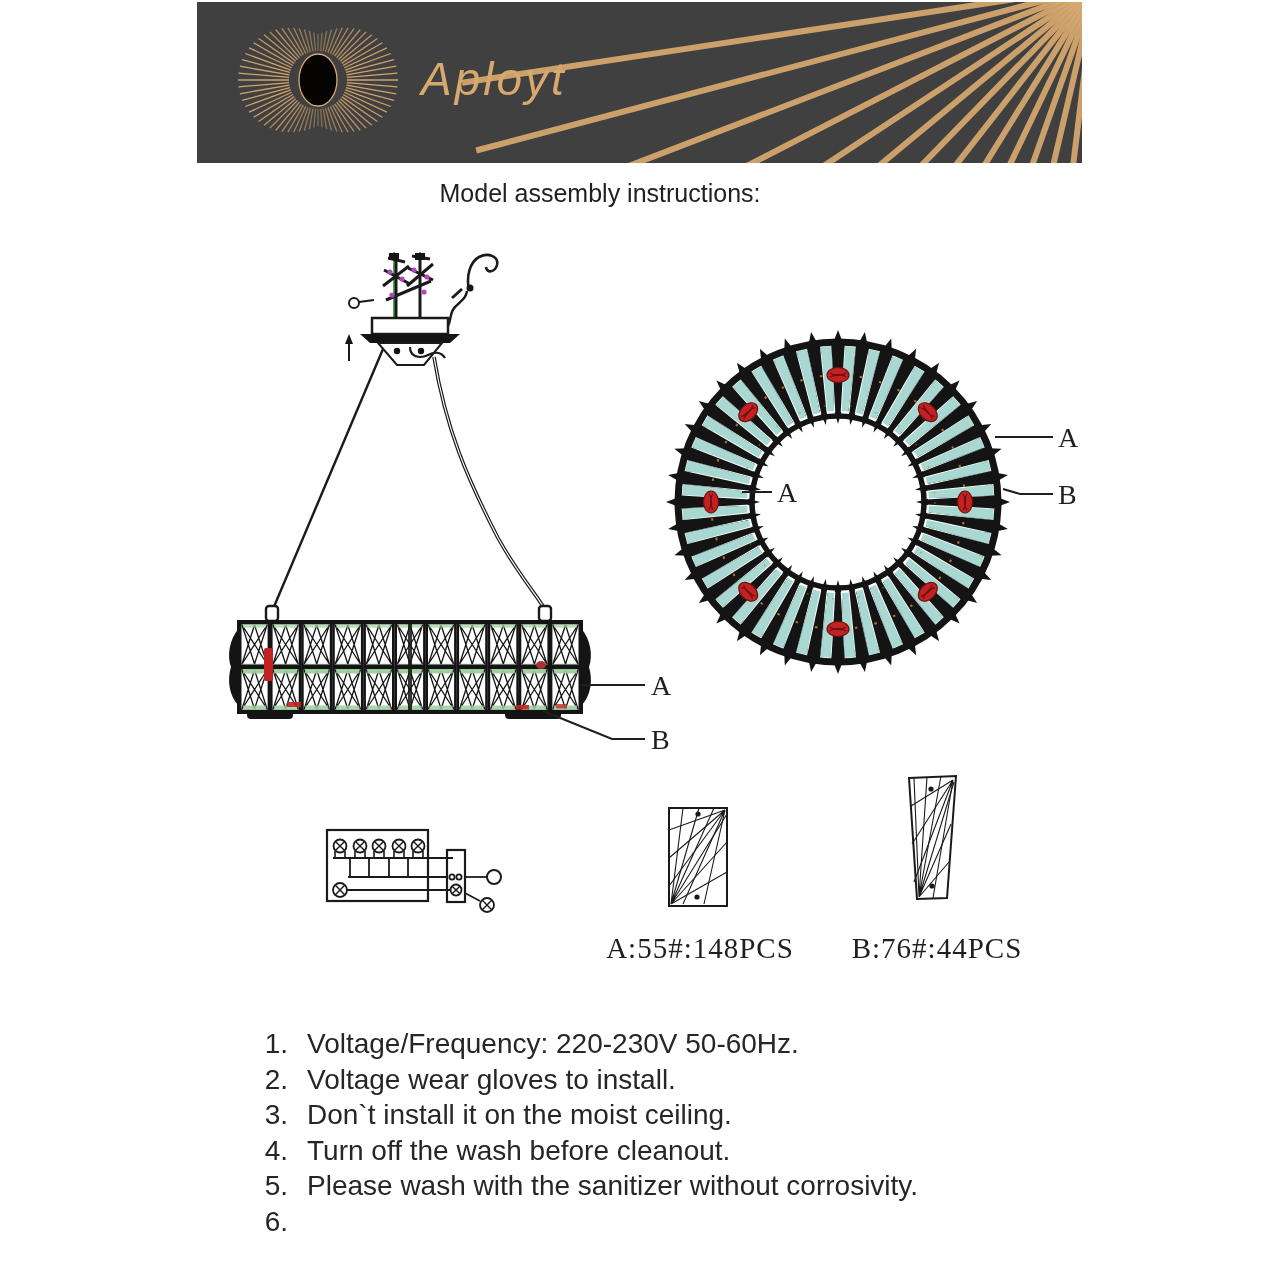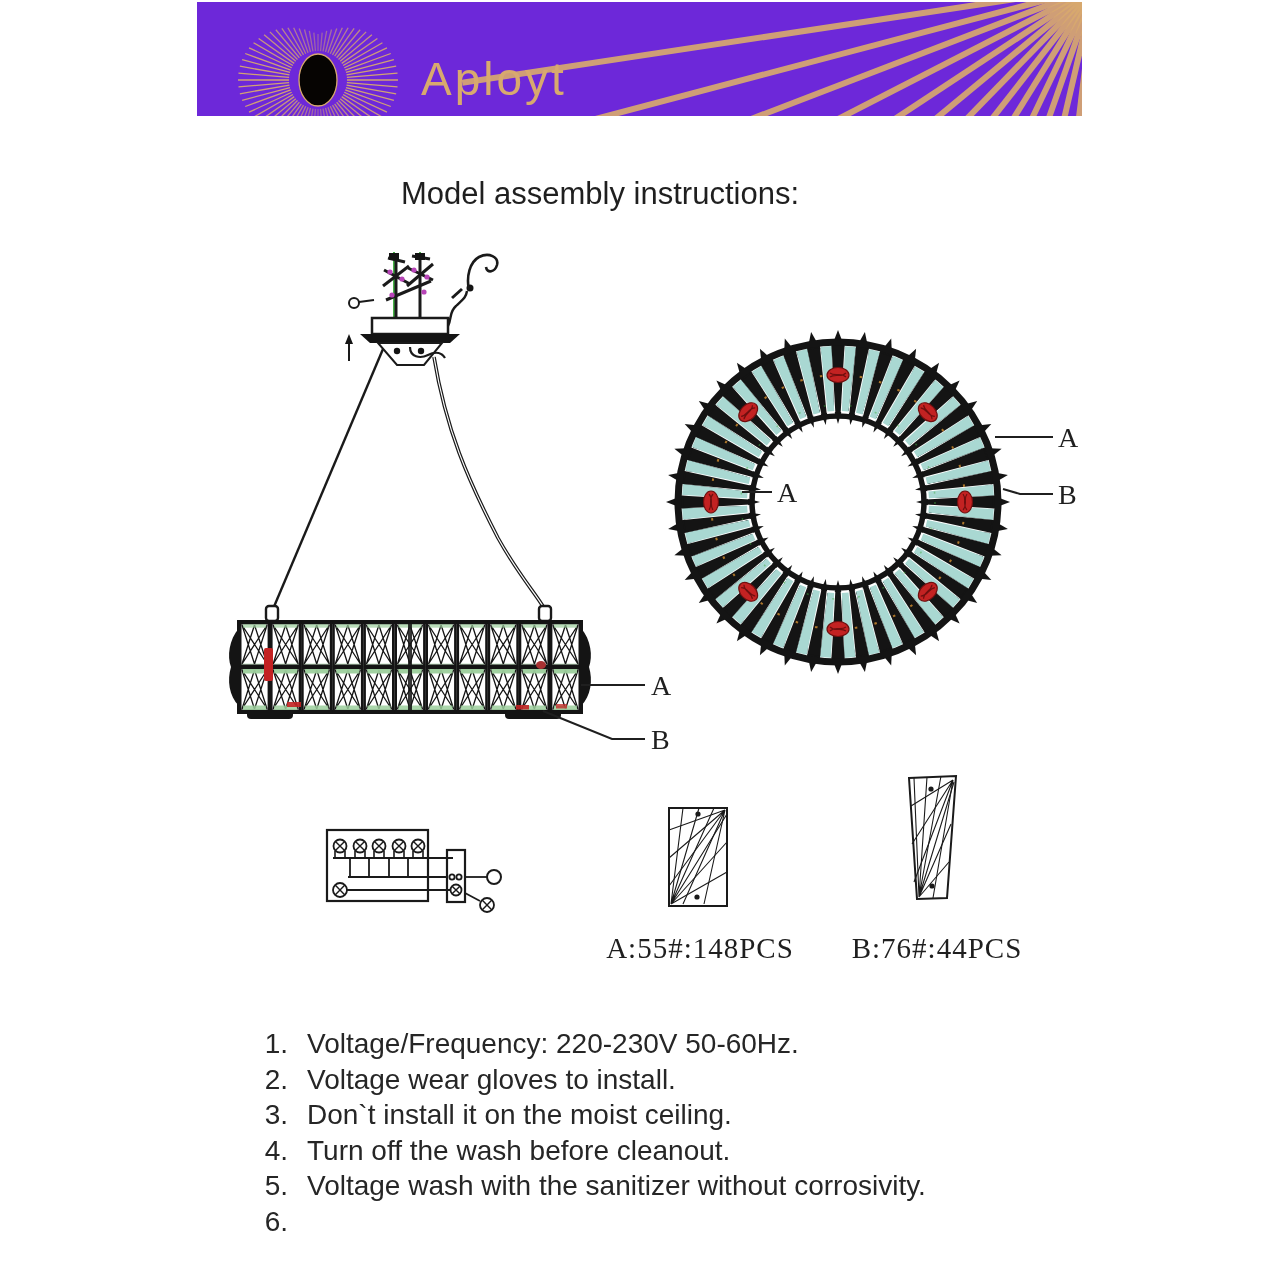--- a/index.html
+++ b/index.html
@@ -1,23 +1,23 @@
 <!DOCTYPE html>
 <html><head>
 <meta charset="utf-8">
 <style>
   html,body{margin:0;padding:0;background:#ffffff;}
   .page{position:relative;width:1280px;height:1280px;background:#fff;overflow:hidden;
         font-family:"Liberation Sans",sans-serif;color:#222;}
-  .banner{position:absolute;left:197px;top:2px;width:885px;height:114px;background:#6d28d9;overflow:hidden;}
+  .banner{position:absolute;left:197px;top:2px;width:885px;height:161px;background:#404040;overflow:hidden;font-style:italic;}
   .banner svg{position:absolute;left:0;top:0;}
   .brand{position:absolute;left:224px;top:50px;z-index:2;font-size:46px;letter-spacing:3px;
          color:#d8a96e;font-weight:normal;}
   .title-block{position:absolute;left:0;top:177px;width:1200px;text-align:center;
-               font-size:31px;line-height:33.5px;color:#1f1f1f;}
+               font-size:25px;line-height:33.5px;color:#1f1f1f;}
   .diagrams{position:absolute;left:0;top:0;width:1280px;height:1280px;}
   .lbl{font-family:"Liberation Serif",serif;font-size:28px;fill:#1f1f1f;}
   .plbl{font-family:"Liberation Serif",serif;font-size:29px;fill:#1f1f1f;letter-spacing:1px;}
   .instructions{position:absolute;left:252px;top:1026px;width:830px;font-size:28px;color:#262626;}
   .item{display:flex;line-height:35.6px;}
   .item .num{width:36px;text-align:right;margin-right:19px;flex:none;}
 </style>
 </head>
 <body>
 
@@ -757,20 +757,20 @@
     <div class="item">
       <span class="num">3.</span>
       <span>Don`t install it on the moist ceiling.</span>
     </div>
     <div class="item">
       <span class="num">4.</span>
       <span>Turn off the wash before cleanout.</span>
     </div>
     <div class="item">
       <span class="num">5.</span>
-      <span>Voltage wash with the sanitizer without corrosivity.</span>
+      <span>Please wash with the sanitizer without corrosivity.</span>
     </div>
     <div class="item">
       <span class="num">6.</span>
     </div>
   </div>
 
 </div>
 
 </body></html>

